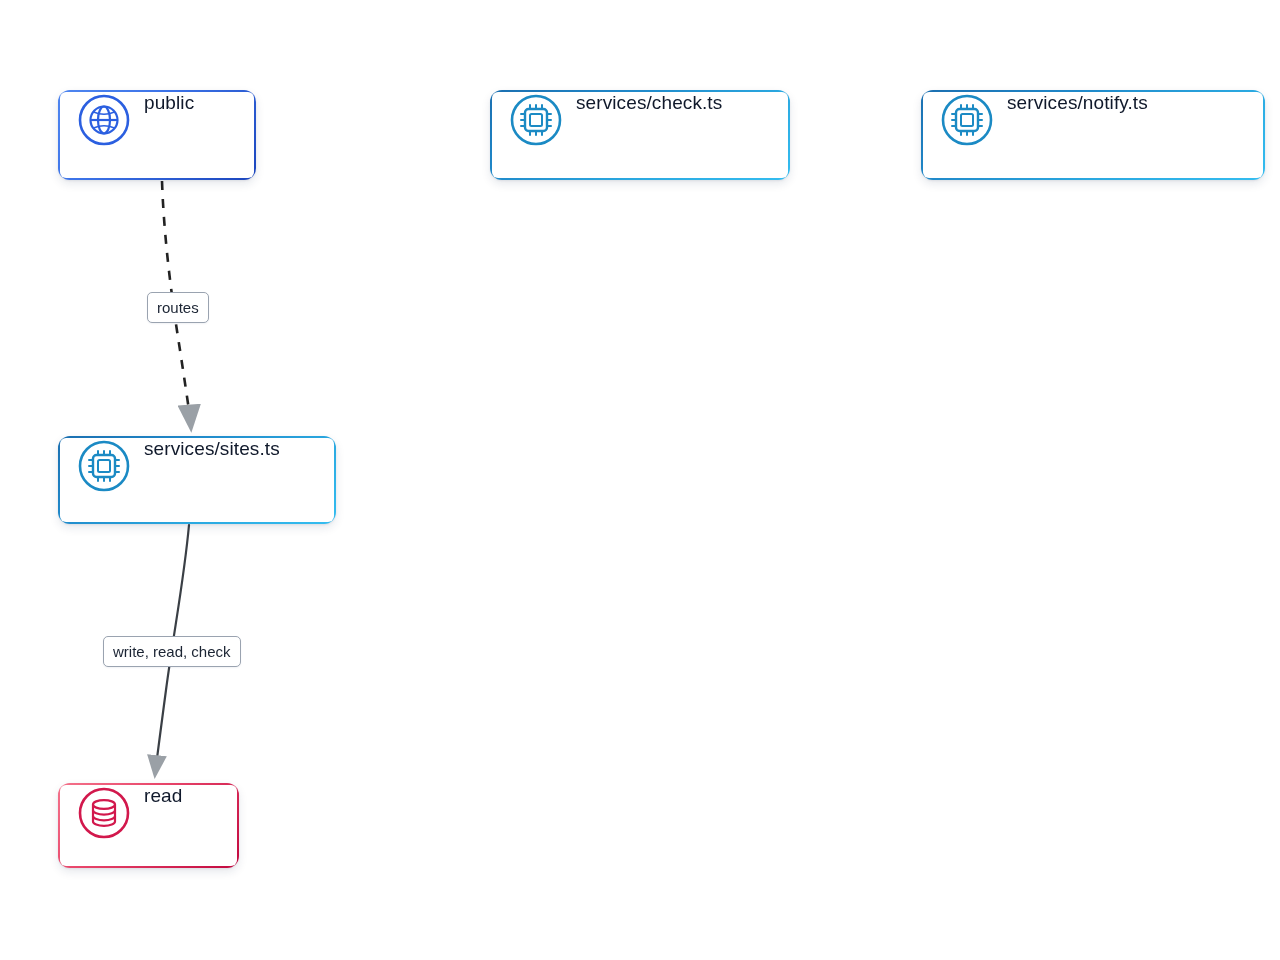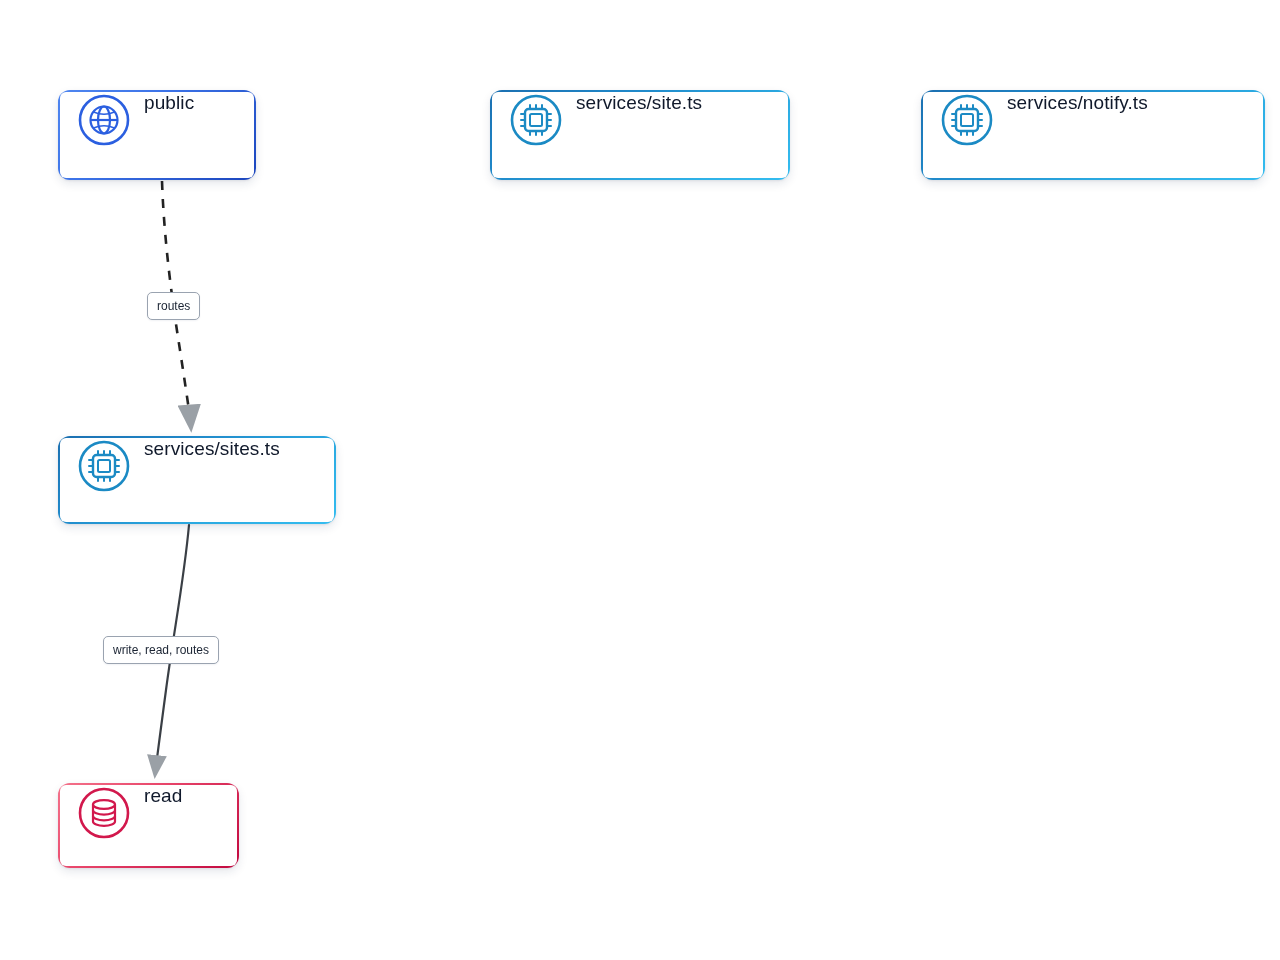--- a/index.html
+++ b/index.html
@@ -76,21 +76,21 @@
   }
 
   
   .edge-label {
     position: absolute;
     box-sizing: border-box;
     background: #ffffff;
     border: 1px solid #9aa3b0;
     border-radius: 5px;
     color: #1b2433;
-    font-size: 12px;
+    font-size: 15px;
     line-height: 1;
     padding: 7px 9px;
     white-space: nowrap;
     box-shadow: 0 1px 2px rgba(20, 40, 80, 0.06);
     text-align: right;
   }
 </style>
 </head>
 <body>
 
@@ -140,21 +140,21 @@
           <line x1="28" y1="39" x2="28" y2="43"></line>
           <line x1="34" y1="39" x2="34" y2="43"></line>
           <line x1="17" y1="22" x2="13" y2="22"></line>
           <line x1="17" y1="28" x2="13" y2="28"></line>
           <line x1="17" y1="34" x2="13" y2="34"></line>
           <line x1="39" y1="22" x2="43" y2="22"></line>
           <line x1="39" y1="28" x2="43" y2="28"></line>
           <line x1="39" y1="34" x2="43" y2="34"></line>
         </g>
       </svg>
-      <span class="node-label">services/site.ts</span>
+      <span class="node-label">services/check.ts</span>
     </div>
   </div>
 
   <div class="node gradient-cyan" style="left:921px; top:90px; width:344px; height:90px;">
     <div class="node-inner">
       <svg class="node-icon" viewBox="0 0 56 56" xmlns="http://www.w3.org/2000/svg">
         <circle cx="28" cy="28" r="24" fill="none" stroke="#1b8ac4" stroke-width="2.6"></circle>
         <rect x="17" y="17" width="22" height="22" rx="3.5" fill="none" stroke="#1b8ac4" stroke-width="2.4"></rect>
         <rect x="22" y="22" width="12" height="12" rx="1.5" fill="none" stroke="#1b8ac4" stroke-width="2"></rect>
         <g stroke="#1b8ac4" stroke-width="2" stroke-linecap="round">
@@ -211,15 +211,15 @@
           <path d="M 17 25.2 C 17 27.6 21.9 29.6 28 29.6 C 34.1 29.6 39 27.6 39 25.2"></path>
           <path d="M 17 30.9 C 17 33.3 21.9 35.3 28 35.3 C 34.1 35.3 39 33.3 39 30.9"></path>
         </g>
       </svg>
       <span class="node-label">read</span>
     </div>
   </div>
 
   <div class="edge-label" style="left:147px; top:292px;">routes</div>
 
-  <div class="edge-label" style="left:103px; top:636px;">write, read, routes</div>
+  <div class="edge-label" style="left:103px; top:636px;">write, read, check</div>
 
 </div>
 
 </body></html>

